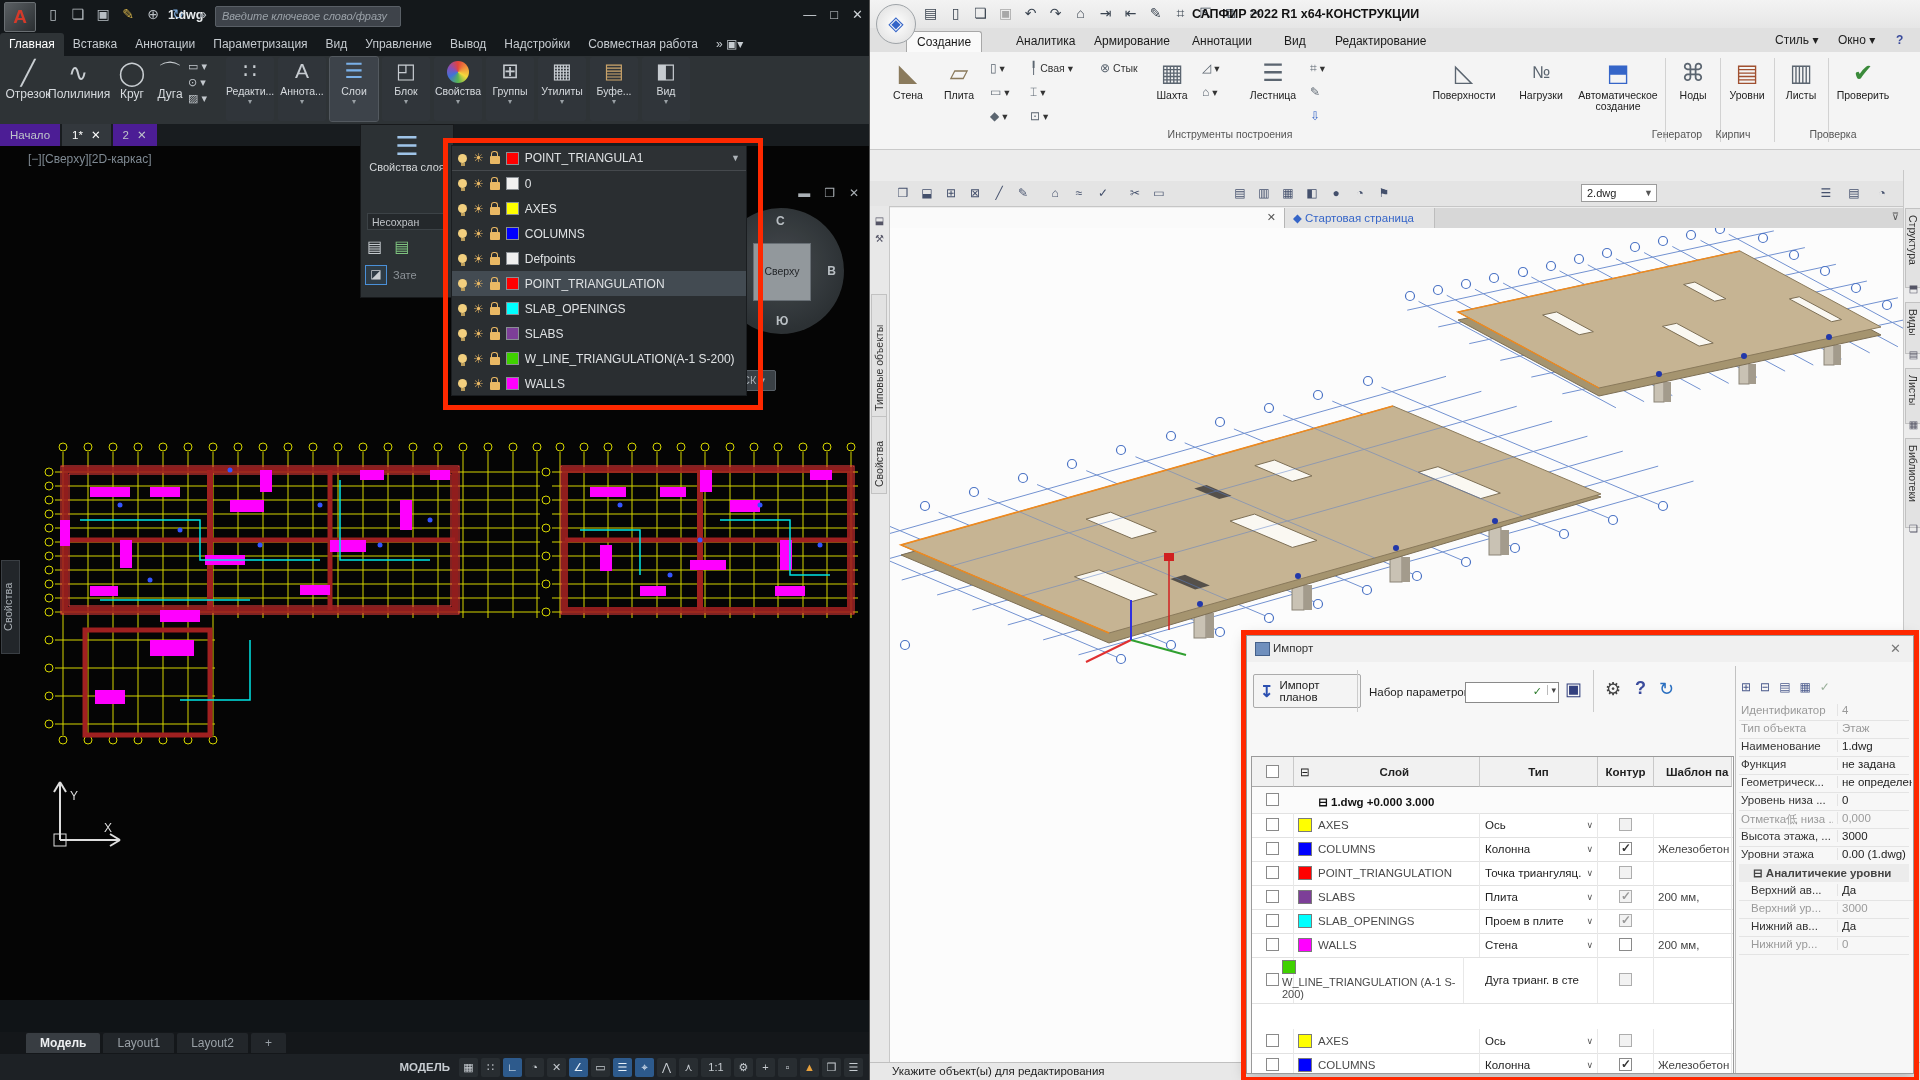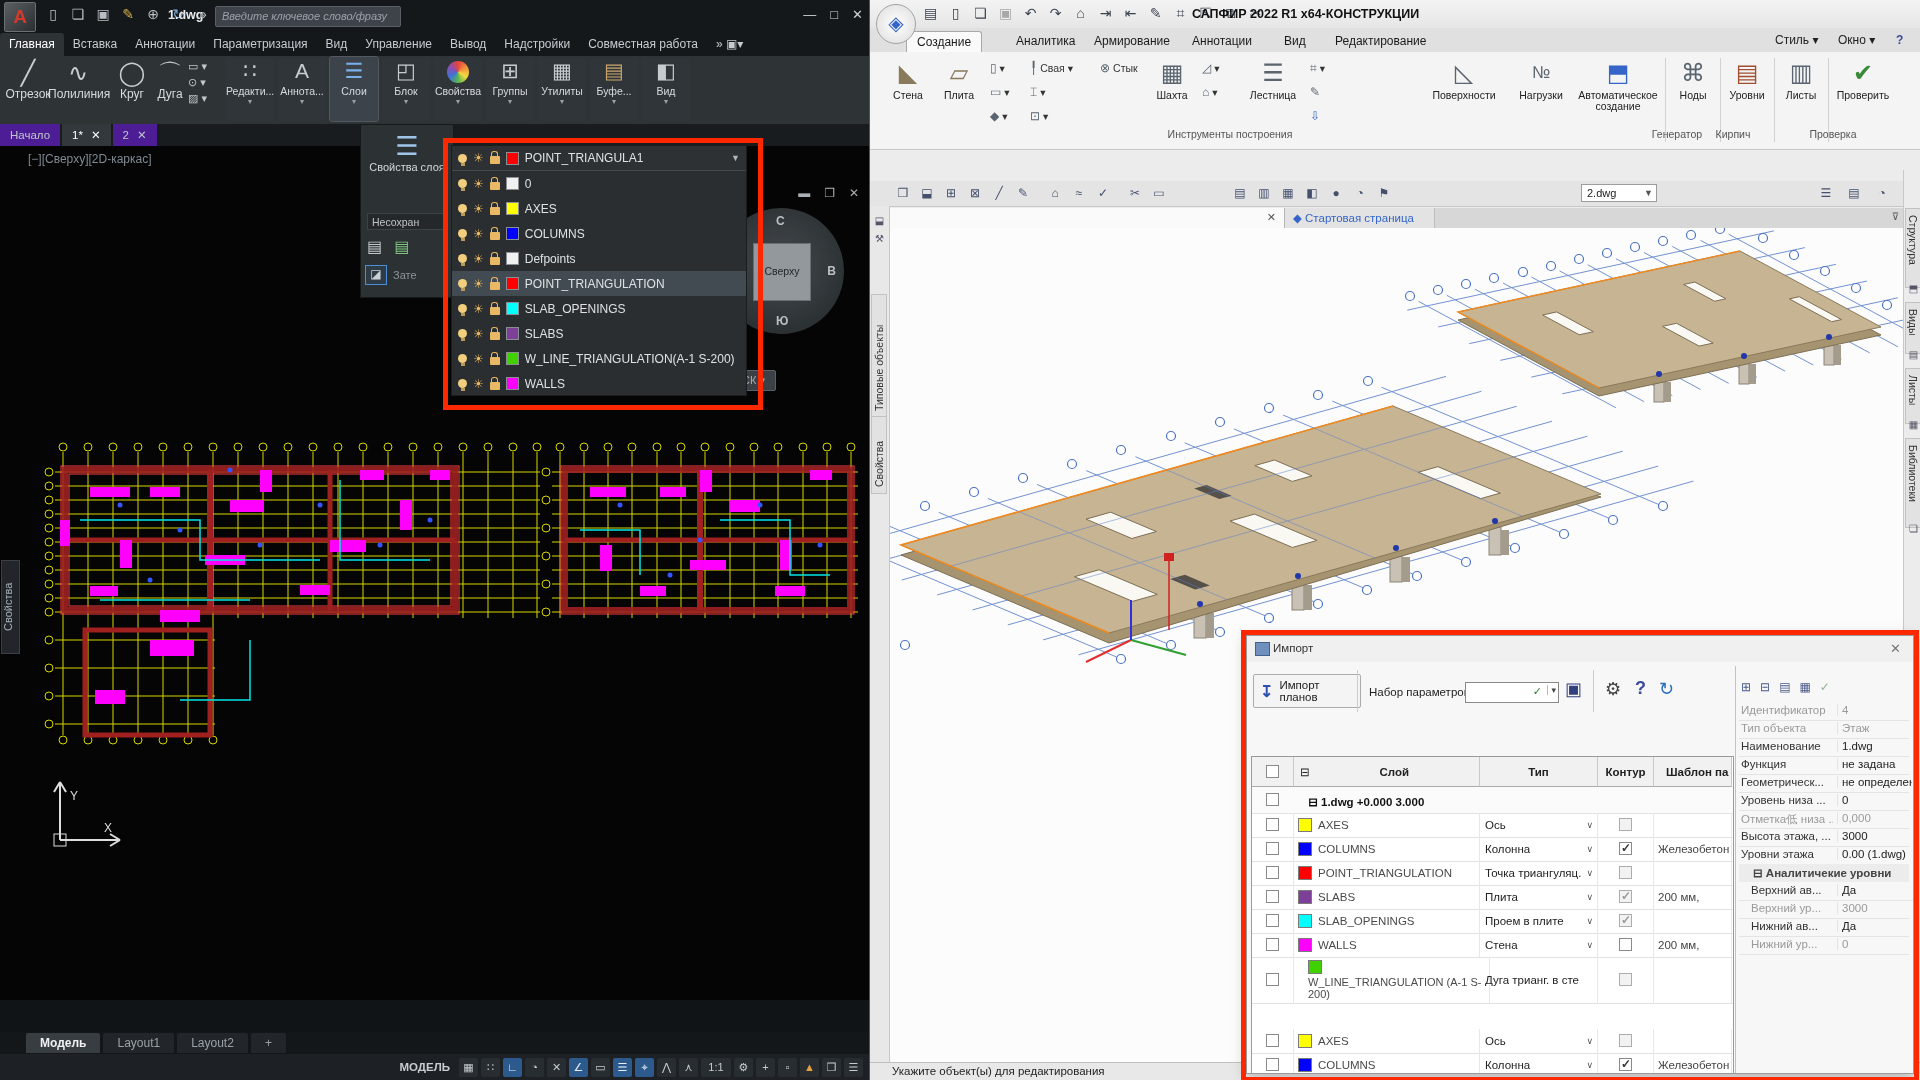--- a/index.html
+++ b/index.html
@@ -1078,21 +1078,21 @@
 
       <div class="tbl">
         <div class="th" style="left:0;width:42px"><span class="cbx" style="margin-top:8px"></span></div>
         <div class="th" style="left:42px;width:186px"><span style="float:left;margin-left:6px;font-weight:normal">⊟</span><span>Слой</span></div>
         <div class="th" style="left:228px;width:118px">Тип</div>
         <div class="th" style="left:346px;width:56px">Контур</div>
         <div class="th" style="left:402px;width:78px;text-align:left;padding-left:12px">Шаблон па</div>
 
         <div class="trow tgroup" style="top:30px;height:26px;line-height:26px">
           <span class="cbx" style="margin:6px 0 0 14px"></span>
-          <span style="margin-left:26px">⊟  1.dwg +0.000 3.000</span></div>
+          <span style="margin-left:36px">⊟  1.dwg +0.000 3.000</span></div>
 
         <div class="trow" style="top:56px;height:24px">
           <div class="cell" style="left:0;width:42px"><span class="cbx" style="margin:5px 0 0 14px"></span></div>
           <div class="cell lay-cell" style="left:42px;width:186px">
               <span class="sw2" style="background-color: rgb(255, 255, 0);"></span>
               <span>AXES</span>
             </div>
           <div class="cell" style="left:228px;width:118px;line-height:24px;padding-left:5px"><span>Ось</span><span class="typ-dd">∨</span></div>
           <div class="cell" style="left:346px;width:56px;text-align:center"><span class="cbx soft" style="margin-top:5px"></span></div>
           <div class="cell" style="left:402px;width:78px;line-height:24px;padding-left:4px;color:#444"></div>
@@ -1148,21 +1148,21 @@
               <span class="sw2" style="background-color: rgb(255, 0, 255);"></span>
               <span>WALLS</span>
             </div>
           <div class="cell" style="left:228px;width:118px;line-height:24px;padding-left:5px"><span>Стена</span><span class="typ-dd">∨</span></div>
           <div class="cell" style="left:346px;width:56px;text-align:center"><span class="cbx" style="margin-top:5px"></span></div>
           <div class="cell" style="left:402px;width:78px;line-height:24px;padding-left:4px;color:#444">200 мм, Железобет</div>
           </div>
 
         <div class="trow" style="top:200px;height:46px">
           <div class="cell" style="left:0;width:42px"><span class="cbx" style="margin:16px 0 0 14px"></span></div>
-          <div class="cell" style="left:52px;width:186px;padding:3px 2px 0 4px;color:#4a4a4a">
+          <div class="cell" style="left:26px;width:186px;padding:3px 2px 0 4px;color:#4a4a4a">
             <span class="sw2" style="background-color: rgb(63, 209, 0);"></span><br>
             <span style="font-size:11px;line-height:12px">W_LINE_TRIANGULATION (A-1 S-200)</span></div>
           <div class="cell" style="left:228px;width:118px;line-height:46px;padding-left:5px"><span>Дуга трианг. в сте</span></div>
           <div class="cell" style="left:346px;width:56px;text-align:center"><span class="cbx soft" style="margin-top:16px"></span></div>
           <div class="cell" style="left:402px;width:78px"></div>
           </div>
 
 
         <div class="trow" style="top:272px;height:24px">
           <div class="cell" style="left:0;width:42px"><span class="cbx" style="margin:5px 0 0 14px"></span></div>

